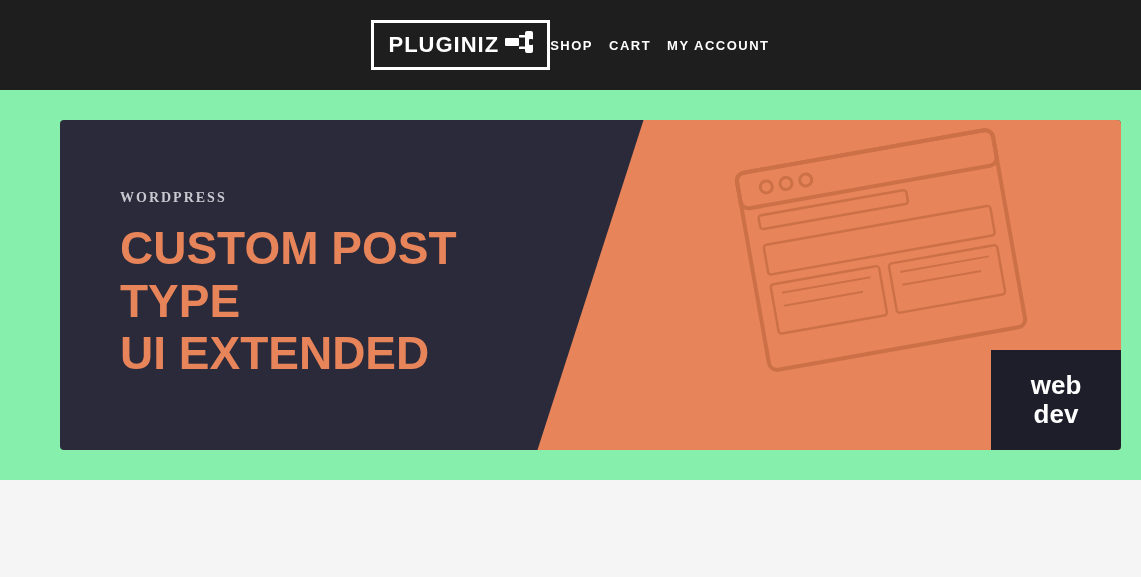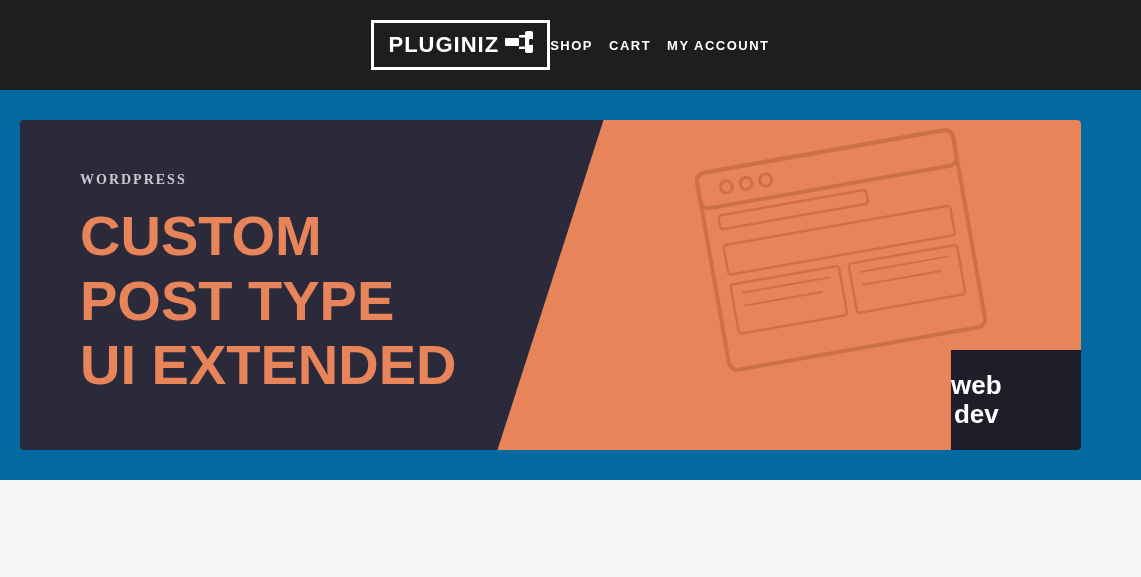--- a/index.html
+++ b/index.html
@@ -59,22 +59,22 @@
       text-decoration: none;
       font-size: 13px;
       font-weight: 700;
       letter-spacing: 1.5px;
       text-transform: uppercase;
       cursor: pointer;
     }
 
     
     .main-content {
-      padding: 30px 20px;
-      background: #0369a1;
+      padding: 30px 60px;
+      background: #86efac;
     }
 
     
     .banner {
       width: 1061px;
       height: 330px;
       border-radius: 4px;
       overflow: hidden;
       position: relative;
       display: flex;
@@ -110,21 +110,21 @@
       font-size: 14px;
       font-weight: 600;
       letter-spacing: 2px;
       text-transform: uppercase;
       margin-bottom: 16px;
       font-family: Georgia, serif;
     }
 
     .banner-title {
       color: #e8845a;
-      font-size: 56px;
+      font-size: 46px;
       font-weight: 900;
       line-height: 1.15;
       font-family: Arial Black, sans-serif;
       text-transform: uppercase;
     }
 
     
     .banner-right {
       position: absolute;
       right: 0;
@@ -156,21 +156,21 @@
     
     .webdev-badge {
       position: absolute;
       bottom: 0;
       right: 0;
       background: #1e1e2a;
       width: 130px;
       height: 100px;
       display: flex;
       align-items: center;
-      justify-content: flex-start;
+      justify-content: center;
       z-index: 5;
     }
 
     .webdev-text {
       color: #ffffff;
       font-size: 26px;
       font-weight: 900;
       text-align: center;
       line-height: 1.1;
       font-family: Arial Black, sans-serif;

